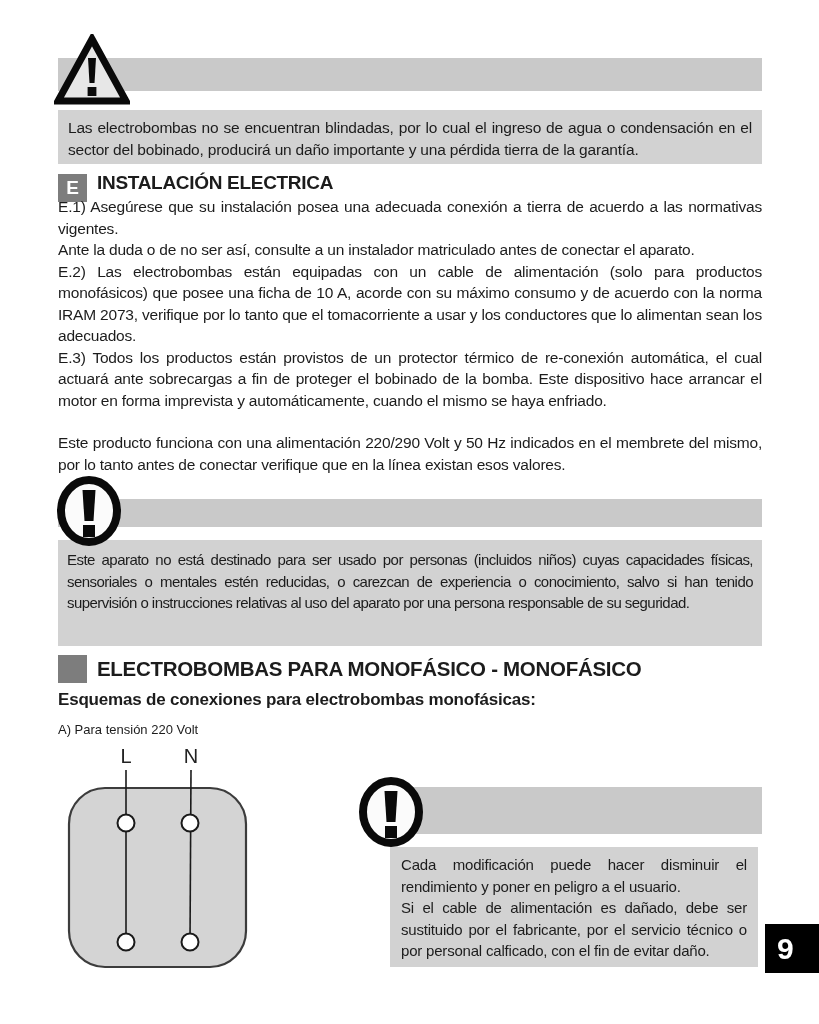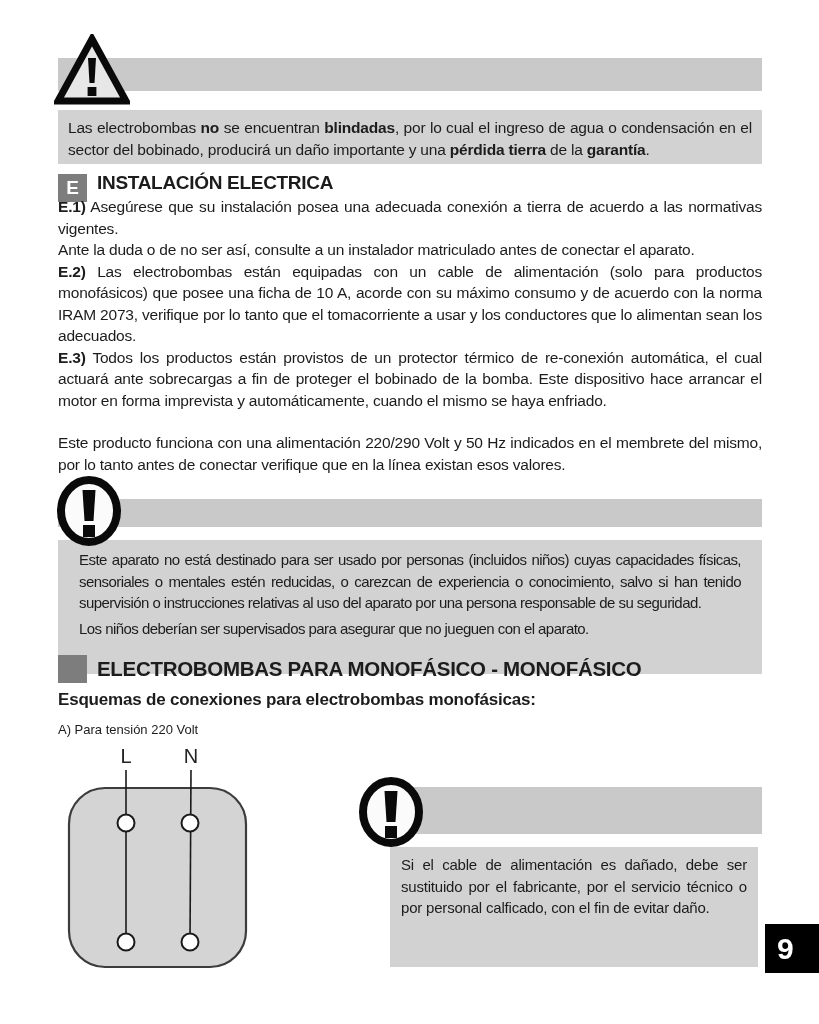--- a/index.html
+++ b/index.html
@@ -23,22 +23,22 @@
 
   
   .gbox { background: #d2d2d2; }
   .box1 {
     left: 58px; top: 110px; width: 704px; height: 54px;
     padding: 7px 10px;
     font-size: 15.5px; line-height: 21.5px; letter-spacing: -0.2px;
     text-align: justify;
   }
   .box2 {
-    left: 58px; top: 540px; width: 704px; height: 134px;
-    padding: 9px 21px;
+    left: 58px; top: 540px; width: 704px; height: 106px;
+    padding: 9px 9px;
     font-size: 15px; line-height: 21.5px; letter-spacing: -0.55px;
     text-align: justify;
   }
   .box2 p + p { margin-top: 4px; }
   .box3 {
     left: 390px; top: 847px; width: 368px; height: 120px;
     padding: 7px 11px;
     font-size: 15px; line-height: 21.5px; letter-spacing: -0.2px;
     text-align: justify;
   }
@@ -74,21 +74,21 @@
   .diagram  { left: 64px; top: 742px; }
 
   
   .page-num {
     left: 765px; top: 924px; width: 54px; height: 49px;
     background: #000000; color: #ffffff;
     font-size: 30px; font-weight: bold;
     display: flex; align-items: center;
     padding-left: 12px;
   }
-  b { font-weight: bold; }
+  b { font-weight: normal; }
 </style>
 </head>
 <body>
 
 <div class="page">
 
   <div class="abs gbar bar1"></div>
   <div class="abs tri-icon">
     <svg width="76" height="72" viewBox="0 0 76 72">
       <path d="M38 5 L72 67 L4 67 Z" fill="#e7e7e7" stroke="#0a0a0a" stroke-width="7" stroke-linejoin="miter"></path>
@@ -118,21 +118,20 @@
   <div class="abs circ1">
     <svg width="66" height="72" viewBox="0 0 66 72">
       <ellipse cx="33" cy="36" rx="28" ry="31" fill="#fbfbfb" stroke="#0a0a0a" stroke-width="8"></ellipse>
       <path d="M26.5 15 h13 l-2 31 h-9 Z" fill="#0a0a0a"></path>
       <rect x="27" y="50" width="12" height="12" fill="#0a0a0a"></rect>
     </svg>
   </div>
 
   <div class="abs gbox box2">
     <p>Este aparato no está destinado para ser usado por personas (incluidos niños) cuyas capacidades físicas, sensoriales o mentales estén reducidas, o carezcan de experiencia o conocimiento, salvo si han tenido supervisión o instrucciones relativas al uso del aparato por una persona responsable de su seguridad.</p>
-    <p>Los niños deberían ser supervisados para asegurar que no jueguen con el aparato.</p>
   </div>
 
   <div class="abs sec-label sq-label"></div>
   <div class="abs h2-title">ELECTROBOMBAS PARA MONOFÁSICO - MONOFÁSICO</div>
   <div class="abs subtitle">Esquemas de conexiones para electrobombas monofásicas:</div>
   <div class="abs case-a">A) Para tensión 220 Volt</div>
 
   <div class="abs diagram">
     <svg width="190" height="232" viewBox="0 0 190 232">
       <rect x="5" y="46" width="177" height="179" rx="36" ry="36" fill="#d4d4d4" stroke="#3c3c3c" stroke-width="2.2"></rect>
@@ -150,20 +149,21 @@
   <div class="abs gbar bar3"></div>
   <div class="abs circ2">
     <svg width="66" height="72" viewBox="0 0 66 72">
       <ellipse cx="33" cy="36" rx="28" ry="31" fill="#fbfbfb" stroke="#0a0a0a" stroke-width="8"></ellipse>
       <path d="M26.5 15 h13 l-2 31 h-9 Z" fill="#0a0a0a"></path>
       <rect x="27" y="50" width="12" height="12" fill="#0a0a0a"></rect>
     </svg>
   </div>
 
   <div class="abs gbox box3">
+    <p>Cada modificación puede hacer disminuir el rendimiento y poner en peligro a el usuario.</p>
     <p>Si el cable de alimentación es dañado, debe ser sustituido por el fabricante, por el servicio técnico o por personal calficado, con el fin de evitar daño.</p>
   </div>
 
   <div class="abs page-num">
     <span>9</span>
   </div>
 
 </div>
 
 </body></html>

